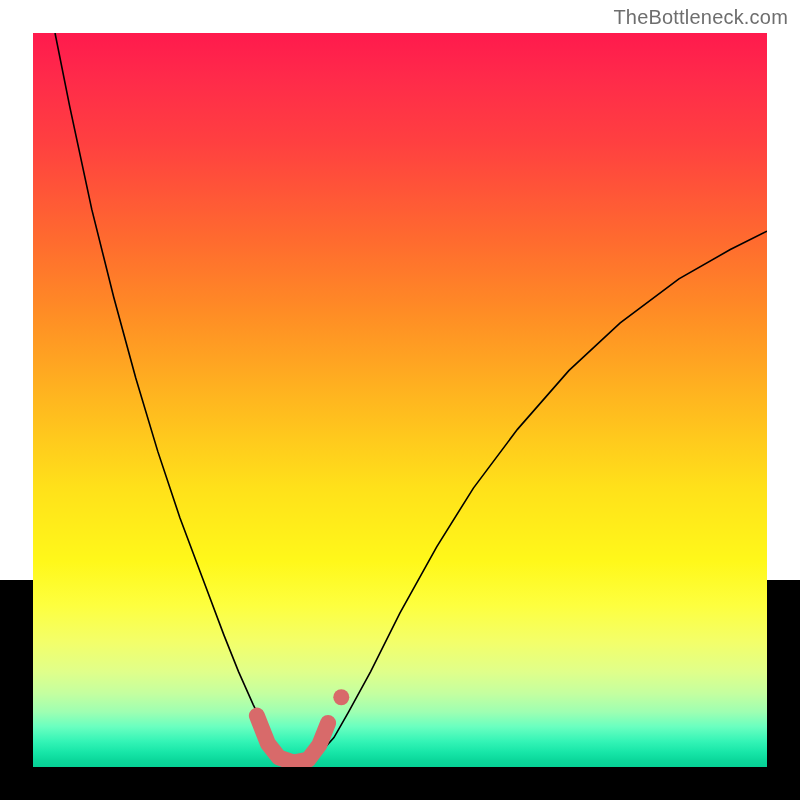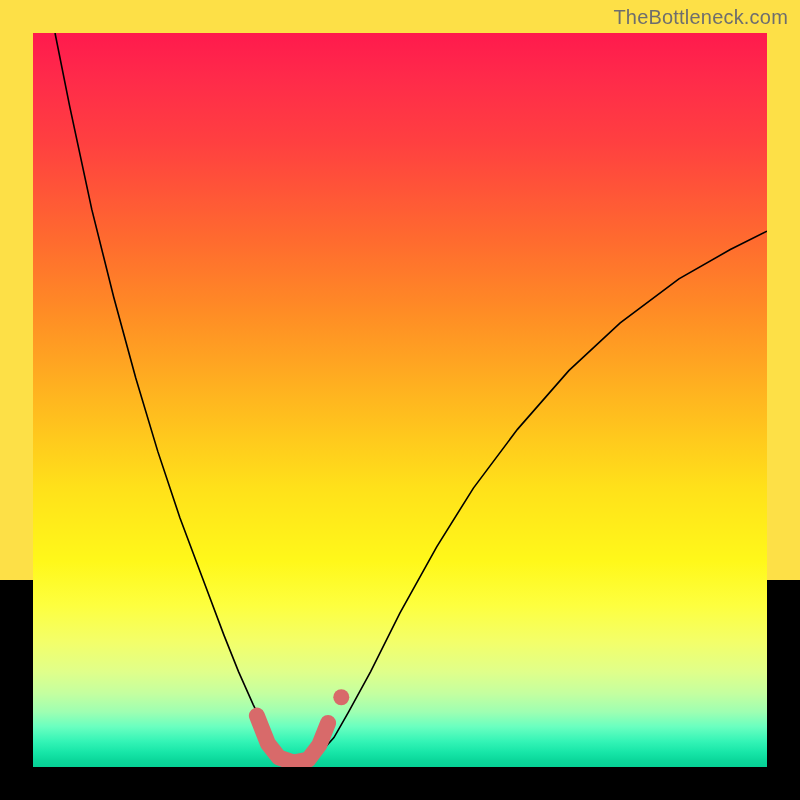--- a/index.html
+++ b/index.html
@@ -10,21 +10,21 @@
     overflow: hidden;
     background: #000;
     font-family: Arial, Helvetica, sans-serif;
   }
   .frame {
     position: absolute;
     left: 0;
     top: 0;
     width: 800px;
     height: 580px;
-    background: #fde047;
+    background: #ffffff;
   }
   .plot-area {
     position: absolute;
     left: 33px;
     top: 33px;
     width: 734px;
     height: 734px;
     overflow: hidden;
   }
   .gradient {

